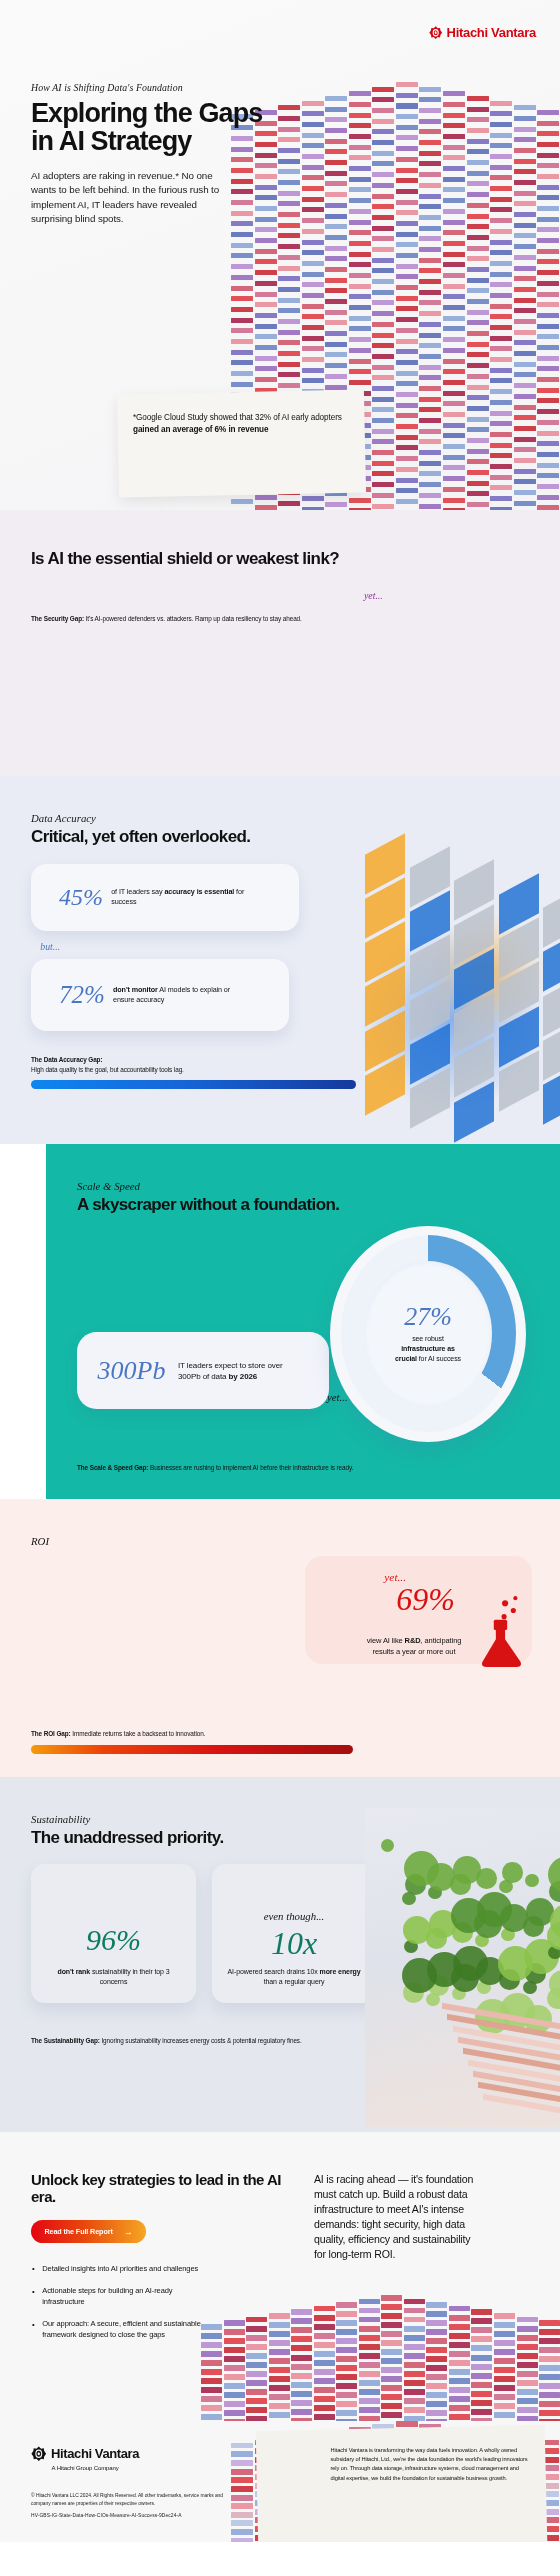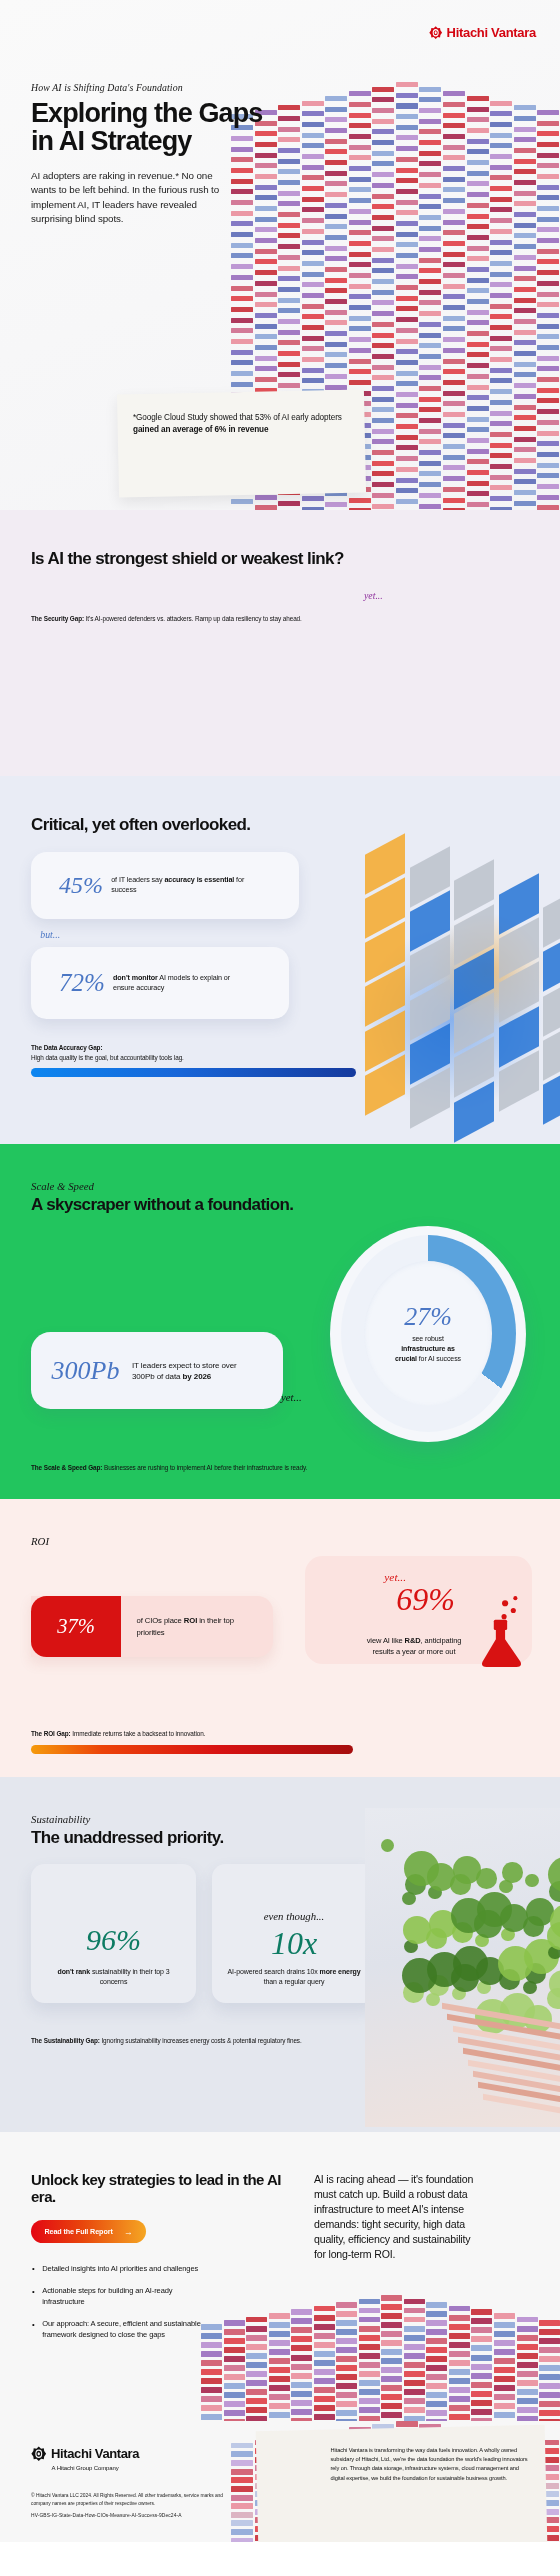--- a/index.html
+++ b/index.html
@@ -97,21 +97,21 @@
   .da-txt b { font-weight:bold; }
   .but-blue { font-family:"Liberation Serif", serif; font-style:italic; font-size:9.8px; color:#4a76c4; margin:10.3px 0 0 9.3px; }
   .sec-data .gap-line { margin-top:24px; }
   .grad-bar-blue {
     margin-top:6.2px; width:325px; height:8.8px; border-radius:4.6px;
     background:linear-gradient(90deg,#0d86f0 0%,#1766d9 45%,#153a9e 100%);
   }
   .art-cube { position:absolute; right:-20.6px; top:52px; width:237px; height:319px; }
 
   
-  .sec-scale { background:#22c55e; min-height:355px; }
+  .sec-scale { background:#14b8a6; min-height:355px;margin-left:46px; }
   .ss-card {
     width:252px; height:77px; margin-top:118px; padding-left:20.6px;
     background:#f2f4fa; border-radius:19.6px; box-shadow:0 7.2px 14.4px rgba(70,90,140,.12);
     display:flex; align-items:center;
   }
   .ss-num { font-family:"Liberation Serif", serif; font-style:italic; font-size:26px; color:#4a76c4; }
   .ss-txt { margin-left:12.4px; font-size:8px; line-height:1.4; width:111px; letter-spacing:-0.1px; }
   .ss-txt b { font-weight:bold; }
   .yet-dark {
     position:absolute; left:281px; top:247px; font-family:"Liberation Serif", serif;
@@ -794,26 +794,26 @@
         <span>Exploring the Gaps</span><br>
         <span>in AI Strategy</span>
       </h1>
       <p class="hero-body">AI adopters are raking in revenue.* No one wants to be left behind. In the furious rush to implement AI, IT leaders have revealed surprising blind spots.</p>
     </div>
 
     <div class="note-card"></div>
 
 
     <div class="stat-note">
-      <span>*Google Cloud Study showed that 53% of AI early adopters </span><b>gained an average of 6% in revenue</b>
+      <span>*Google Cloud Study showed that 32% of AI early adopters </span><b>gained an average of 6% in revenue</b>
     </div>
   </section>
 
   <section class="section sec-security">
-    <h2 class="sec-title">Is AI the strongest shield or weakest link?</h2>
+    <h2 class="sec-title">Is AI the essential shield or weakest link?</h2>
 
     <div class="bars">
 
 
       <div class="yet-purple">yet...</div>
 
     </div>
 
     <div class="gap-line">
       <b>The Security Gap:</b><span> It's AI-powered defenders vs. attackers. Ramp up data resiliency to stay ahead.</span>
@@ -845,20 +845,21 @@
         <div style="position: absolute; width: 40px; height: 40px; left: 20.6px; top: 193px; background: rgb(245, 166, 35); opacity: 0.82; transform: skewY(-28deg);"></div>
         <div style="position: absolute; width: 40px; height: 40px; left: 65px; top: 206px; background: rgb(29, 111, 212); opacity: 0.82; transform: skewY(-28deg);"></div>
         <div style="position: absolute; width: 40px; height: 40px; left: 109px; top: 219px; background: rgb(185, 191, 201); opacity: 0.82; transform: skewY(-28deg);"></div>
         <div style="position: absolute; width: 40px; height: 40px; left: 154px; top: 233px; background: rgb(185, 191, 201); opacity: 0.82; transform: skewY(-28deg);"></div>
         <div style="position: absolute; width: 40px; height: 40px; left: 198px; top: 246px; background: rgb(29, 111, 212); opacity: 0.82; transform: skewY(-28deg);"></div>
         <div style="position: absolute; width: 40px; height: 40px; left: 20.6px; top: 237px; background: rgb(245, 166, 35); opacity: 0.82; transform: skewY(-28deg);"></div>
         <div style="position: absolute; width: 40px; height: 40px; left: 65px; top: 250px; background: rgb(185, 191, 201); opacity: 0.82; transform: skewY(-28deg);"></div>
         <div style="position: absolute; width: 40px; height: 40px; left: 109px; top: 264px; background: rgb(29, 111, 212); opacity: 0.82; transform: skewY(-28deg);"></div>
       </div>
 
+    <div class="sec-eyebrow">Data Accuracy</div>
     <h2 class="sec-title">Critical, yet often overlooked.</h2>
 
     <div class="card-soft da-card1">
       <span class="big-blue da-num1">45%</span>
       <span class="da-txt">
         <span>of IT leaders say </span><b>accuracy is essential</b><span> for success</span>
       </span>
     </div>
 
     <div class="but-blue">but...</div>
@@ -919,28 +920,20 @@
       <svg viewBox="0 0 110 150" width="57" height="77">
         <circle cx="82" cy="12" r="4" fill="#d81212"></circle>
         <circle cx="62" cy="22" r="6" fill="#d81212"></circle>
         <circle cx="78" cy="36" r="5" fill="#d81212"></circle>
         <circle cx="60" cy="48" r="5" fill="#d81212"></circle>
         <rect x="40" y="54" width="26" height="20" rx="3" fill="#d81212"></rect>
         <path d="M44 72 L44 92 L18 136 Q14 146 26 146 L84 146 Q96 146 92 136 L62 92 L62 72 Z" fill="#d81212"></path>
       </svg>
     </div>
 
-    <div class="roi-card">
-      <div class="roi-red">
-        <span>37%</span>
-      </div>
-      <div class="roi-txt">
-        <span>of CIOs place </span><b>ROI</b><span> in their top priorities</span>
-      </div>
-    </div>
 
     <div class="gap-line">
       <b>The ROI Gap:</b><span> Immediate returns take a backseat to innovation.</span>
     </div>
     <div class="grad-bar-red"></div>
   </section>
 
   <section class="section sec-sust">
     <div class="art-green" id="art-green" style="background: linear-gradient(170deg, rgb(232, 234, 240) 0%, rgb(223, 226, 234) 45%, rgb(239, 226, 221) 100%);">
         <div style="position: absolute; width: 13.4px; height: 13.4px; border-radius: 50%; left: 15.5px; top: 31px; background: rgb(106, 168, 58); opacity: 0.88;"></div>

